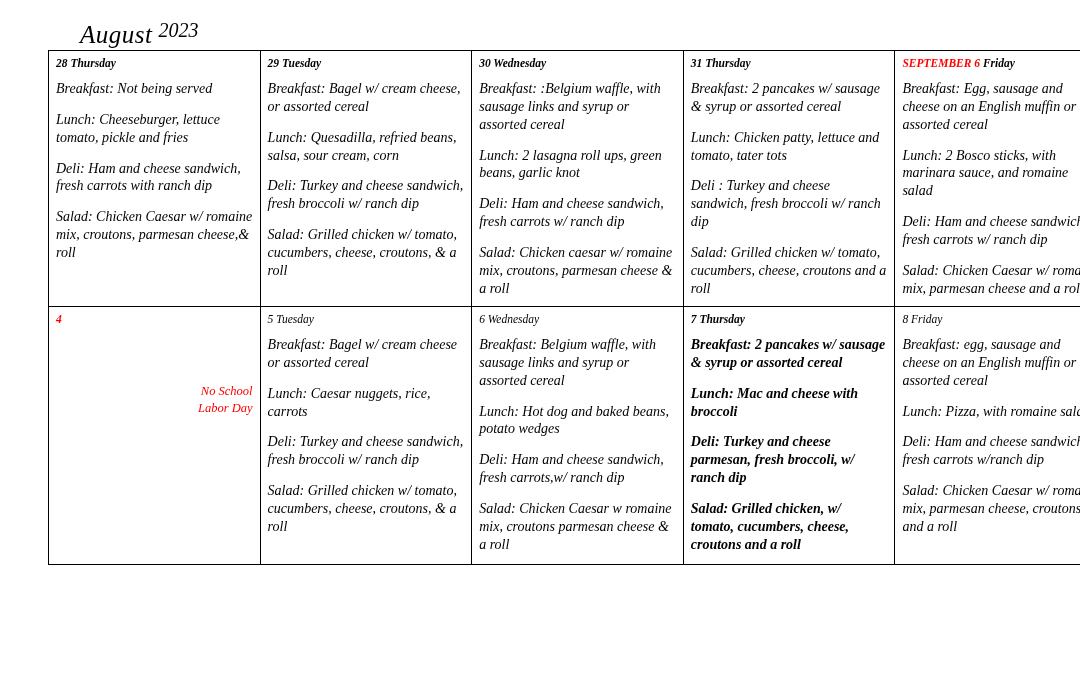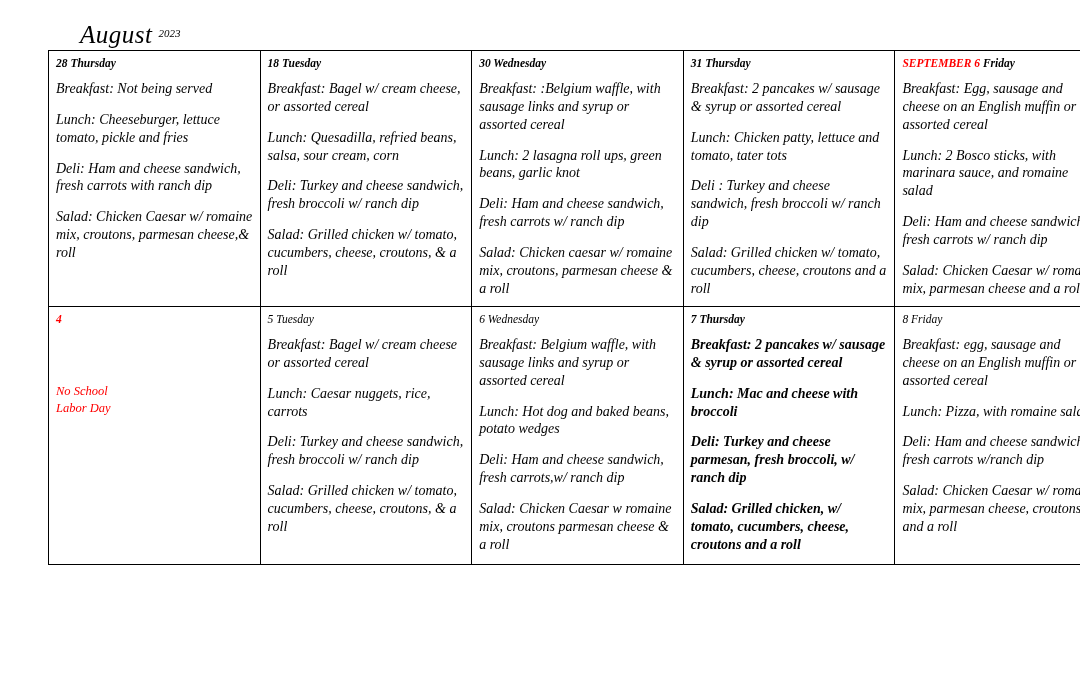--- a/index.html
+++ b/index.html
@@ -33,21 +33,21 @@
     align-items: baseline;
   }
   .title-month {
     font-family: "Liberation Serif", serif;
     font-size: 25px;
     line-height: 1;
     letter-spacing: 0.5px;
   }
   .title-year {
     font-family: "Liberation Serif", serif;
-    font-size: 11px;
+    font-size: 20px;
     line-height: 1;
     margin-left: 6px;
     position: relative;
     top: -6px;
   }
 
   table.calendar {
     position: absolute;
     left: 48px;
     top: 50px;
@@ -90,21 +90,21 @@
   .meal:last-child {
     margin-bottom: 0;
   }
   .meal.bold {
     font-weight: bold;
   }
 
   .noschool {
     color: #ff0000;
     font-size: 12.5px;
-    text-align: left;
+    text-align: right;
     line-height: 1.35;
     margin-top: 56px;
   }
 </style>
 </head>
 <body>
 
 <div class="page">
 
   <div class="title-block">
@@ -116,21 +116,21 @@
     <tbody>
       <tr class="week-1" id="week-0">
           <td>
             <div class="day-head"><span>28</span><span> Thursday</span></div>
             <div class="meal">Breakfast: Not being served</div>
             <div class="meal">Lunch: Cheeseburger, lettuce tomato, pickle and fries</div>
             <div class="meal">Deli: Ham and cheese sandwich, fresh carrots with ranch dip</div>
             <div class="meal">Salad: Chicken Caesar w/ romaine mix, croutons, parmesan cheese,&amp; roll</div>
           </td>
           <td>
-            <div class="day-head"><span>18</span><span> Tuesday</span></div>
+            <div class="day-head"><span>29</span><span> Tuesday</span></div>
             <div class="meal">Breakfast: Bagel w/ cream cheese, or assorted cereal</div>
             <div class="meal">Lunch: Quesadilla, refried beans, salsa, sour cream, corn</div>
             <div class="meal">Deli: Turkey and cheese sandwich, fresh broccoli w/ ranch dip</div>
             <div class="meal">Salad: Grilled chicken w/ tomato, cucumbers, cheese, croutons, &amp; a roll</div>
           </td>
           <td>
             <div class="day-head"><span>30</span><span> Wednesday</span></div>
             <div class="meal">Breakfast: :Belgium waffle, with sausage links and syrup or assorted cereal</div>
             <div class="meal">Lunch: 2 lasagna roll ups, green beans, garlic knot</div>
             <div class="meal">Deli: Ham and cheese sandwich, fresh carrots w/ ranch dip</div>

